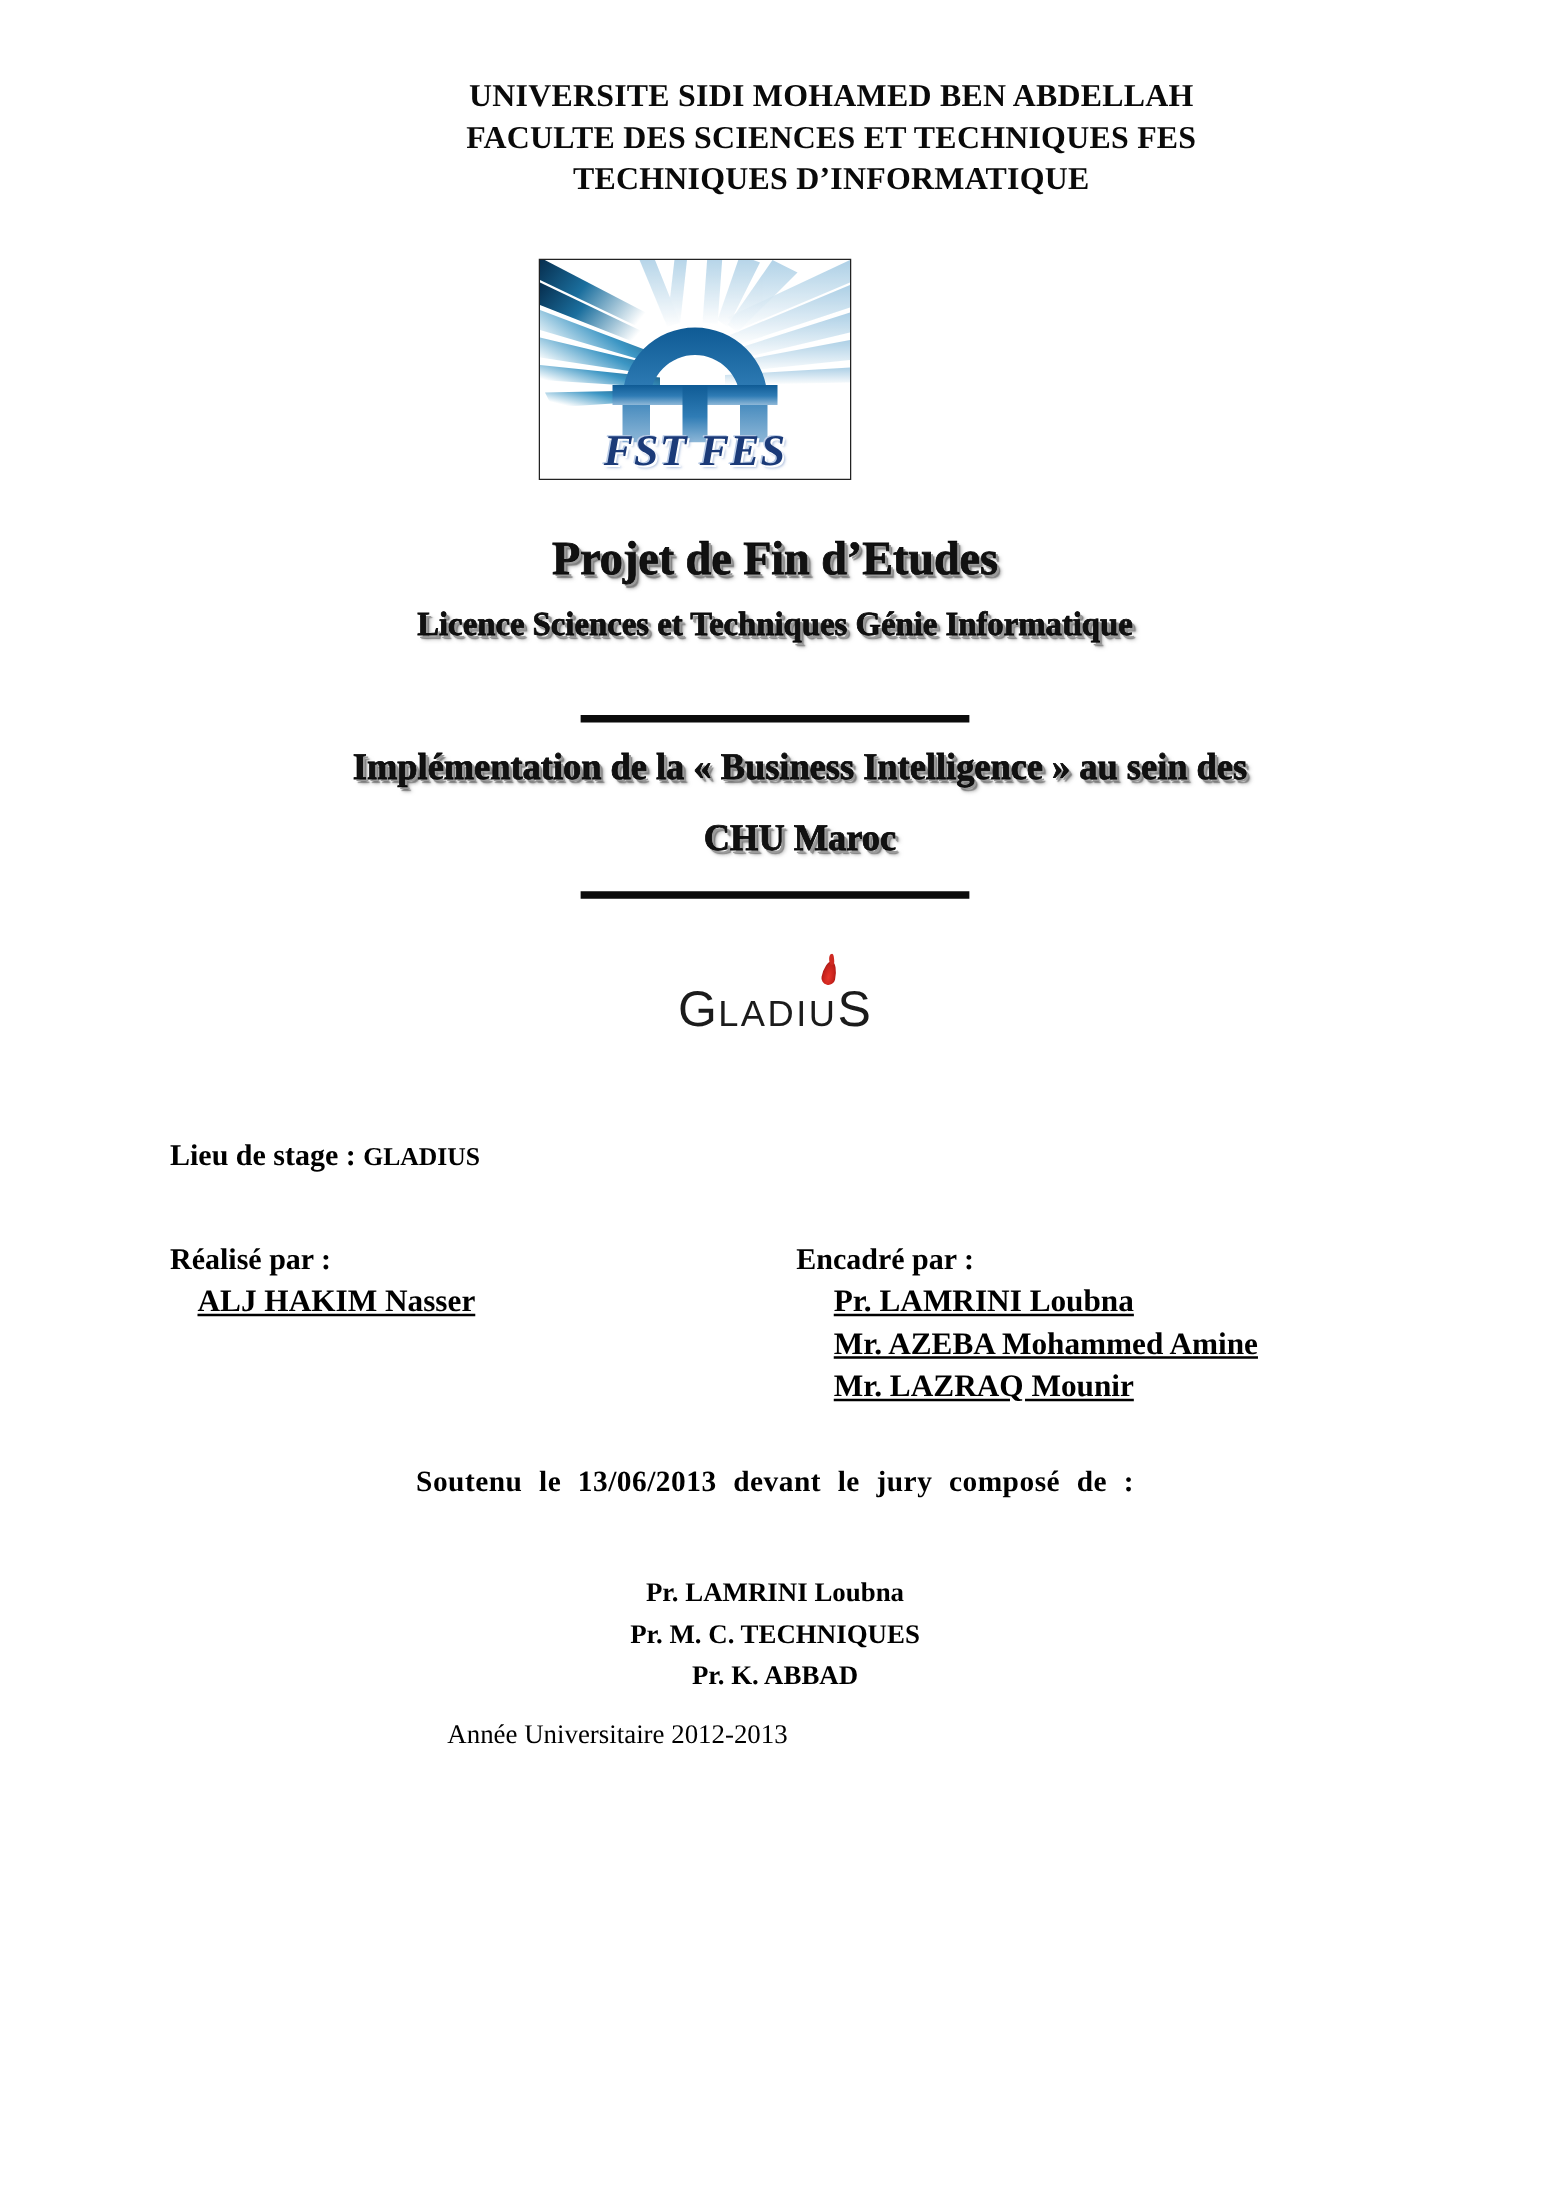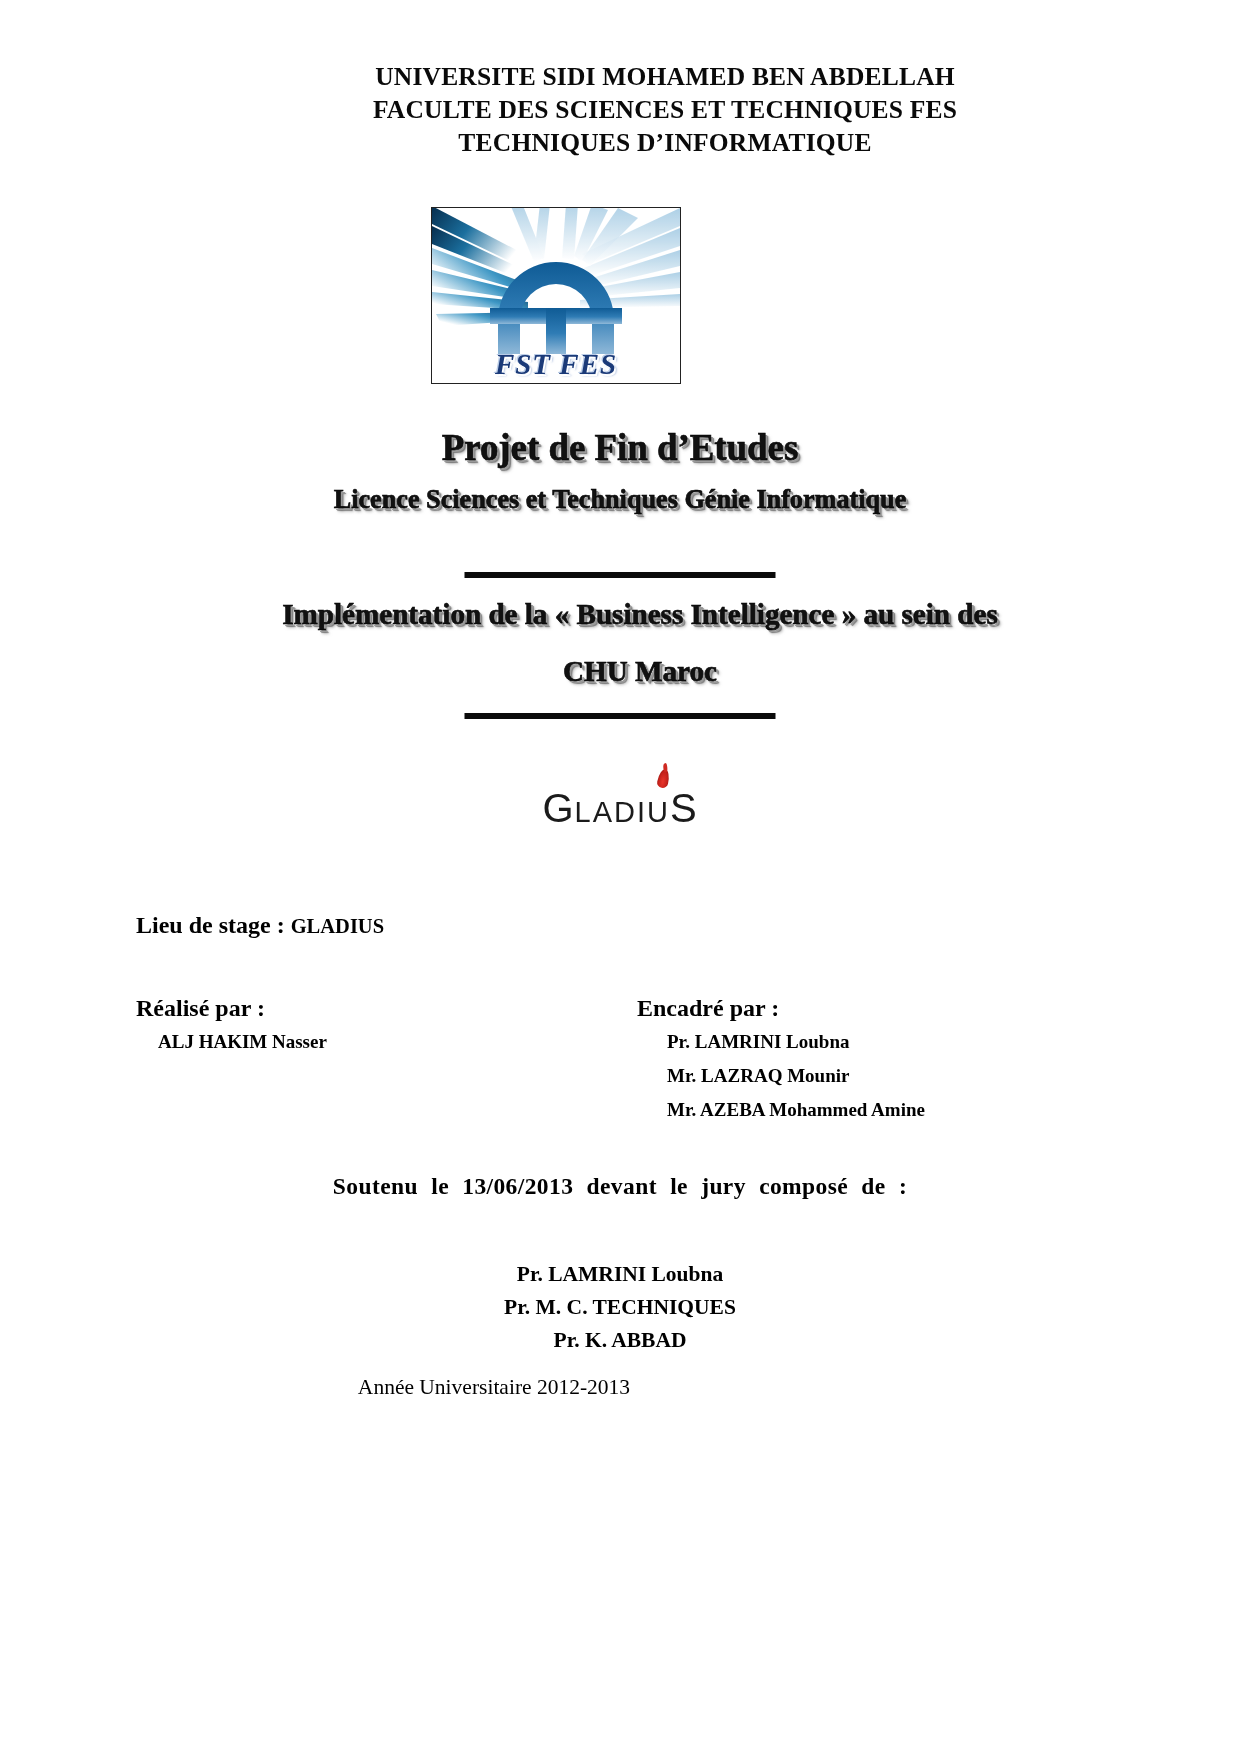--- a/index.html
+++ b/index.html
@@ -69,21 +69,21 @@
   }
   .logo-fst .fstfes {
     position: absolute;
     bottom: 2px;
     left: 0;
     width: 248px;
     text-align: center;
     font-family: "Liberation Serif", "DejaVu Serif", serif;
     font-weight: bold;
     font-style: italic;
-    font-size: 29px;
+    font-size: 35px;
     letter-spacing: 1px;
     color: #1b3a78;
     text-shadow:
        1.5px 1.5px 0 #ffffff,
       -1.2px -1.2px 0 #b9cbe6,
        2.4px 2.4px 2px rgba(120,150,200,0.55);
   }
 
   
   .wa {
@@ -223,23 +223,24 @@
     width: 520px;
   }
   .col-head {
     font-weight: bold;
     font-size: 24px;
     line-height: 33px;
     white-space: nowrap;
   }
   .col-entry {
     font-weight: bold;
-    font-size: 19px;
+    font-size: 25px;
     line-height: 34px;
     white-space: nowrap;
+    text-decoration: underline;
   }
   .col-left .col-entry  { padding-left: 22px; }
   .col-right .col-entry { padding-left: 30px; }
 
   .soutenu {
     position: absolute;
     top: 1173px;
     left: 0;
     width: 1240px;
     text-align: center;
@@ -372,22 +373,22 @@
   </div>
 
   <div class="people">
     <div class="col-left">
       <div class="col-head">Réalisé par :</div>
       <div class="col-entry">ALJ HAKIM Nasser</div>
     </div>
     <div class="col-right">
       <div class="col-head">Encadré par :</div>
       <div class="col-entry">Pr.  LAMRINI Loubna</div>
+      <div class="col-entry">Mr. AZEBA Mohammed Amine</div>
       <div class="col-entry">Mr. LAZRAQ Mounir</div>
-      <div class="col-entry">Mr. AZEBA Mohammed Amine</div>
     </div>
   </div>
 
   <div class="soutenu">Soutenu le 13/06/2013 devant le jury composé de :</div>
 
   <div class="jury">
     <div class="jitem">Pr. LAMRINI Loubna</div>
     <div class="jitem">Pr. M. C. TECHNIQUES</div>
     <div class="jitem">Pr. K. ABBAD</div>
   </div>

